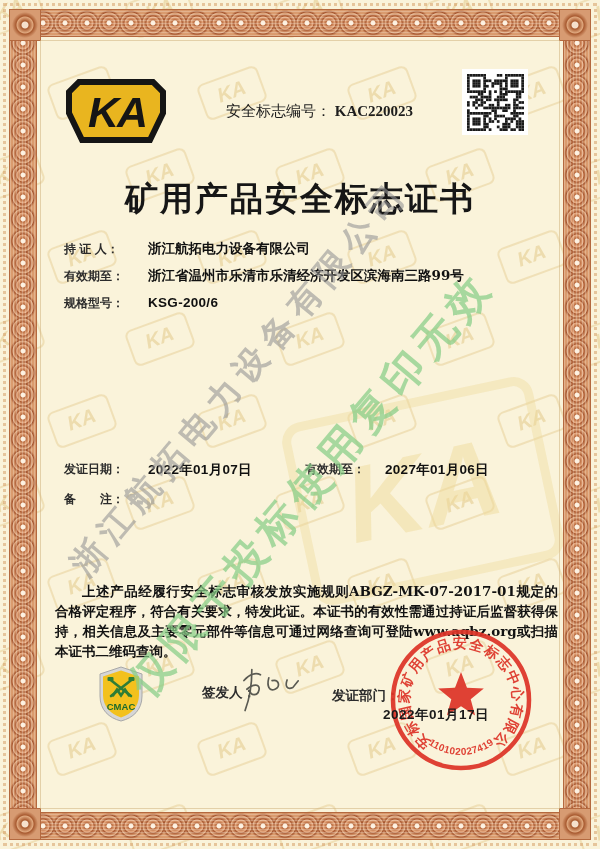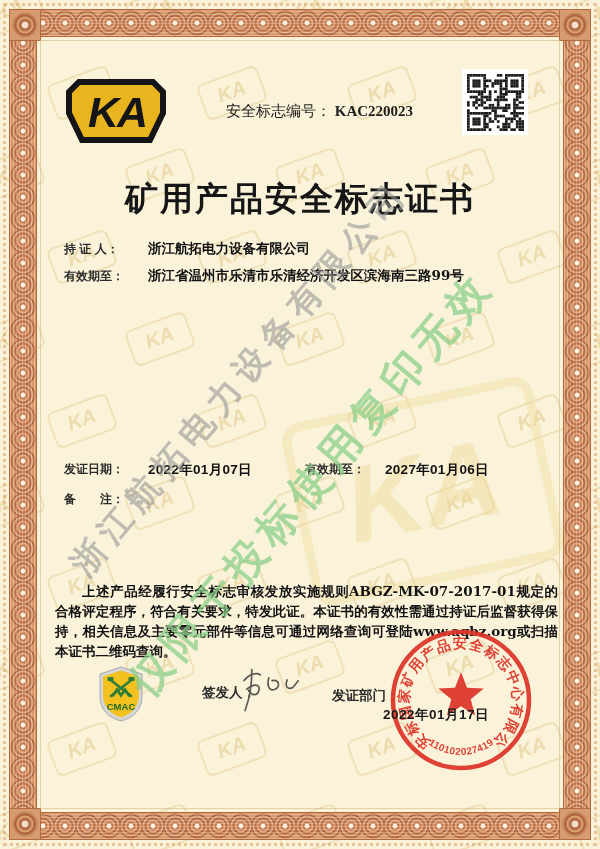--- a/index.html
+++ b/index.html
@@ -426,20 +426,23 @@
 
 <div id="title" class="layer">矿用产品安全标志证书</div>
 
 <div id="fields" class="layer">
   <div class="row">
     <span class="lbl">持 证 人：</span><span class="val v-kai">浙江航拓电力设备有限公司</span>
   </div>
   <div class="row">
     <span class="lbl">有效期至：</span><span class="val v-kai">浙江省温州市乐清市乐清经济开发区滨海南三路99号</span>
   </div>
+  <div class="row">
+    <span class="lbl">规格型号：</span><span class="val v-num">KSG-200/6</span>
+  </div>
 </div>
 
 <div id="date-row" class="layer">
   <span class="abs lbl" style="left:0">发证日期：</span>
   <span class="abs val v-num" style="left:84px">2022年01月07日</span>
   <span class="abs lbl" style="left:241px">有效期至：</span>
   <span class="abs val v-num" style="left:321px">2027年01月06日</span>
 </div>
 
 <div id="remark-row" class="layer">

